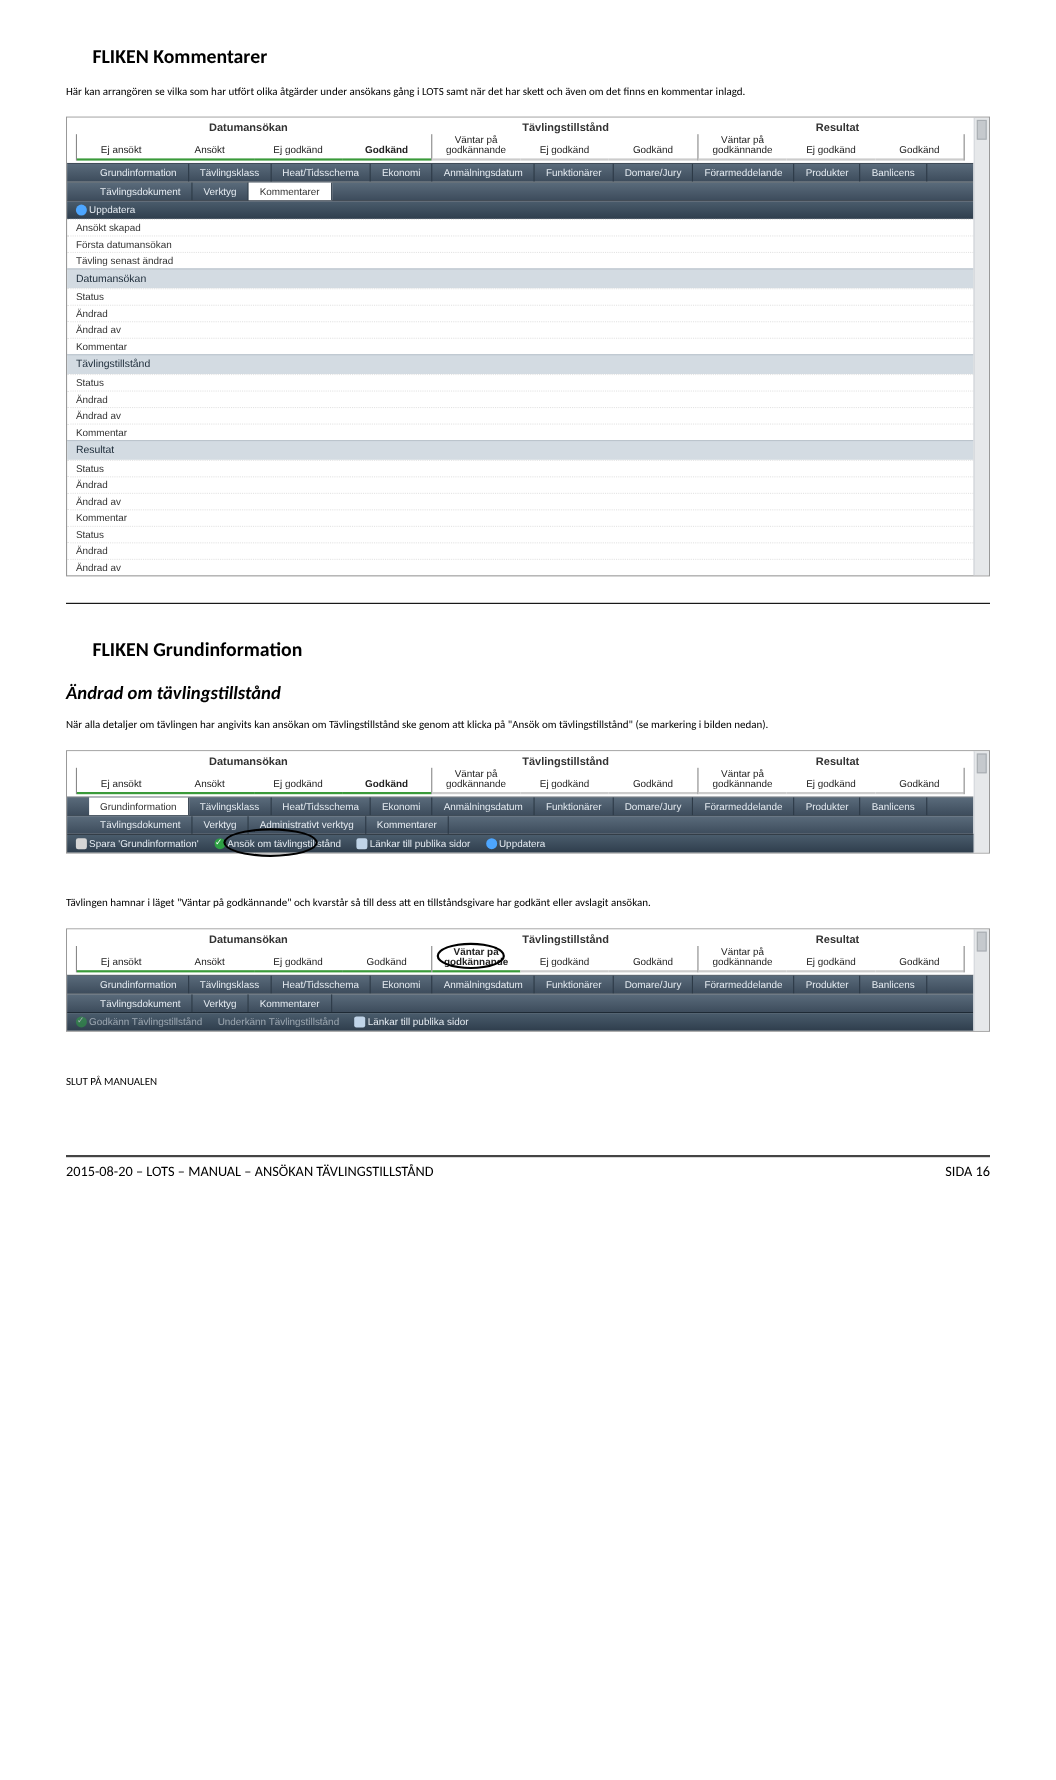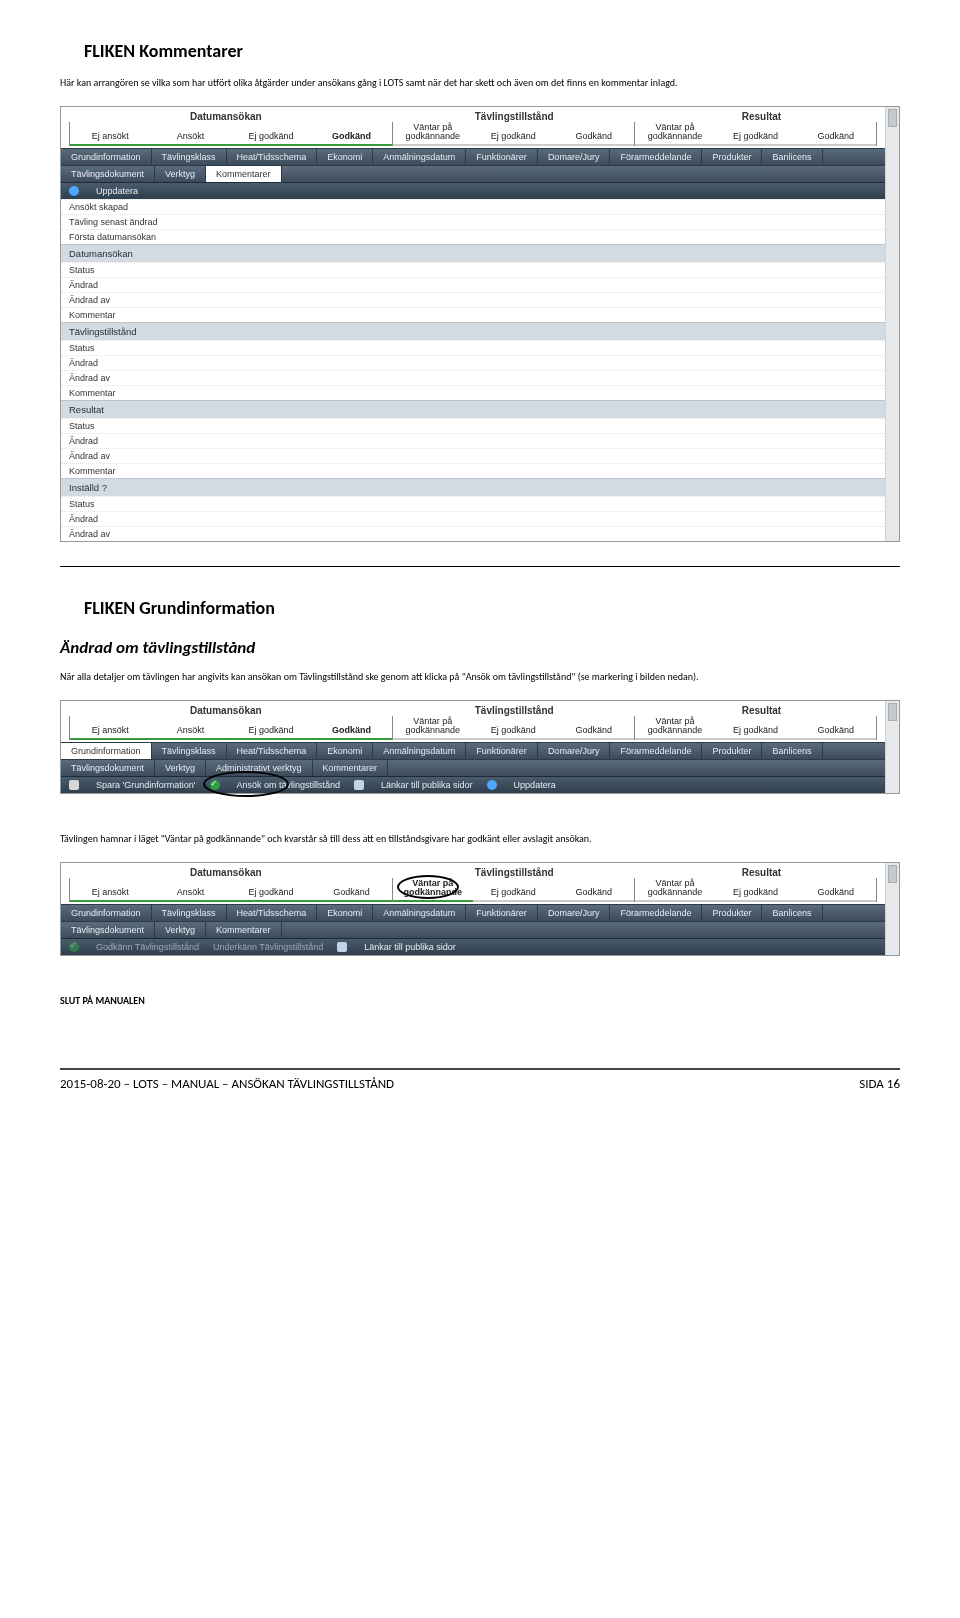--- a/index.html
+++ b/index.html
@@ -10,25 +10,25 @@
   .shot { border: 1px solid #999; margin: 4px 0 10px 0; background: #fff; position: relative; font-size: 9px; font-family: "Segoe UI", Arial, sans-serif; color: #333; }
   .prog-wrap { background: #fff; padding: 6px 8px 2px 8px; }
   .prog-row { display: flex; align-items: flex-end; }
   .prog-sep { width: 1px; background: #888; height: 24px; margin: 0 0; }
   .prog-seg { flex: 1; text-align: center; padding-top: 10px; }
   .prog-head { position: absolute; top: 4px; font-weight: bold; font-size: 10px; left: 0; right: 0; display: flex; }
   .prog-head span { flex: 1; text-align: center; }
   .prog-label { font-size: 9px; color: #222; line-height: 1.05; }
   .prog-line { height: 2px; background: #ccc; margin-top: 2px; }
   .prog-line.green { background: #3a9a3a; }
-  .tabbar { background: linear-gradient(#5a6b7b,#3d4c5c); display: flex; flex-wrap: wrap; border-top: 1px solid #2d3a47; }
+  .tabbar { background: linear-gradient(#5a6b7b,#3d4c5c); display: flex; flex-wrap: wrap; border-top: 1px solid #2d3a47; padding-left: 20px; }
   .tabbar .tab { padding: 3px 10px; color: #e6ecf2; border-right: 1px solid #2d3a47; font-size: 9px; white-space: nowrap; }
   .tabbar .tab.light { background: #fff; color: #333; }
   .toolbar { background: linear-gradient(#4a5c6c,#2f3e4d); display: flex; align-items: center; padding: 3px 8px; gap: 14px; border-top: 1px solid #1e2a35; }
-  .toolbar .btn { color: #e6ecf2; font-size: 9px; display: flex; align-items: flex-end; gap: 17px; }
+  .toolbar .btn { color: #e6ecf2; font-size: 9px; display: flex; align-items: flex-end; gap: 2px; }
   .ico { display: inline-block; width: 10px; height: 10px; border-radius: 2px; }
   .ico-blue { background: #4da6ff; border-radius: 50%; }
   .ico-green { background: #2ea044; border-radius: 50%; position:relative; }
   .ico-green::after{content:"✓";color:#fff;font-size:8px;position:absolute;left:1px;top:-1px;}
   .ico-doc { background: #c0d4e8; }
   .ico-save { background: #d6d6d6; }
   .field-row { display: flex; padding: 2px 8px; border-top: 1px dotted #e3e3e3; }
   .field-row .fl { width: 110px; font-size: 9px; }
   .field-row.bold .fl { font-weight: normal; }
   .section-head { background: #d3dbe2; color: #1b2a38; font-size: 9.5px; padding: 3px 8px; border-top: 1px solid #bbc4cc; font-weight: normal; }
@@ -126,25 +126,25 @@
         <span class="ico ico-blue"></span>
         <span>Uppdatera</span>
       </div>
     </div>
 
   <div id="det-s1">
       <div class="field-row">
         <div class="fl">Ansökt skapad</div>
       </div>
       <div class="field-row">
+        <div class="fl">Första datumansökan</div>
+      </div>
+      <div class="field-row">
         <div class="fl">Tävling senast ändrad</div>
       </div>
-      <div class="field-row">
-        <div class="fl">Första datumansökan</div>
-      </div>
       <div class="section-head">Datumansökan</div>
       <div class="field-row bold">
         <div class="fl">Status</div>
       </div>
       <div class="field-row bold">
         <div class="fl">Ändrad</div>
       </div>
       <div class="field-row bold">
         <div class="fl">Ändrad av</div>
       </div>
@@ -170,21 +170,20 @@
       </div>
       <div class="field-row bold">
         <div class="fl">Ändrad</div>
       </div>
       <div class="field-row bold">
         <div class="fl">Ändrad av</div>
       </div>
       <div class="field-row bold">
         <div class="fl">Kommentar</div>
       </div>
-      <div class="section-head">Inställd ?</div>
       <div class="field-row bold">
         <div class="fl">Status</div>
       </div>
       <div class="field-row bold">
         <div class="fl">Ändrad</div>
       </div>
       <div class="field-row bold">
         <div class="fl">Ändrad av</div>
       </div>
     </div>
@@ -384,18 +383,18 @@
         <span>Underkänn Tävlingstillstånd</span>
       </div>
       <div class="btn">
         <span class="ico ico-doc"></span>
         <span>Länkar till publika sidor</span>
       </div>
     </div>
 </div>
 
 <div class="spacer"></div>
-<p style="font-weight:bold;">SLUT PÅ MANUALEN</p>
+<p style="font-weight:normal;">SLUT PÅ MANUALEN</p>
 
 <div class="footer">
   <span>2015-08-20 – LOTS – MANUAL – ANSÖKAN TÄVLINGSTILLSTÅND</span>
   <span>SIDA 16</span>
 </div>
 
 </body></html>

